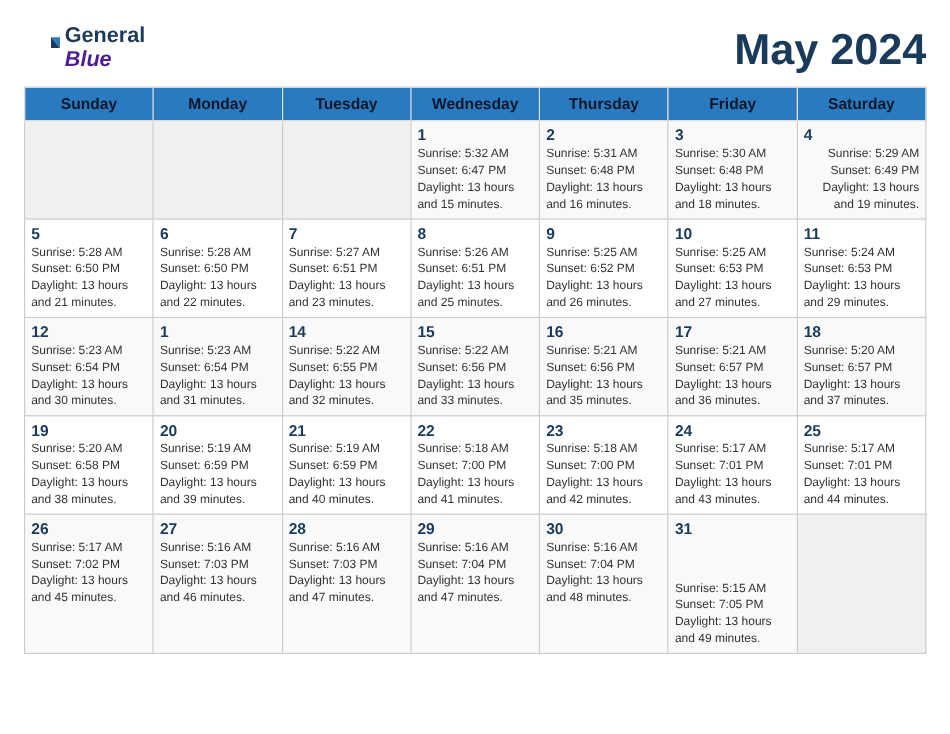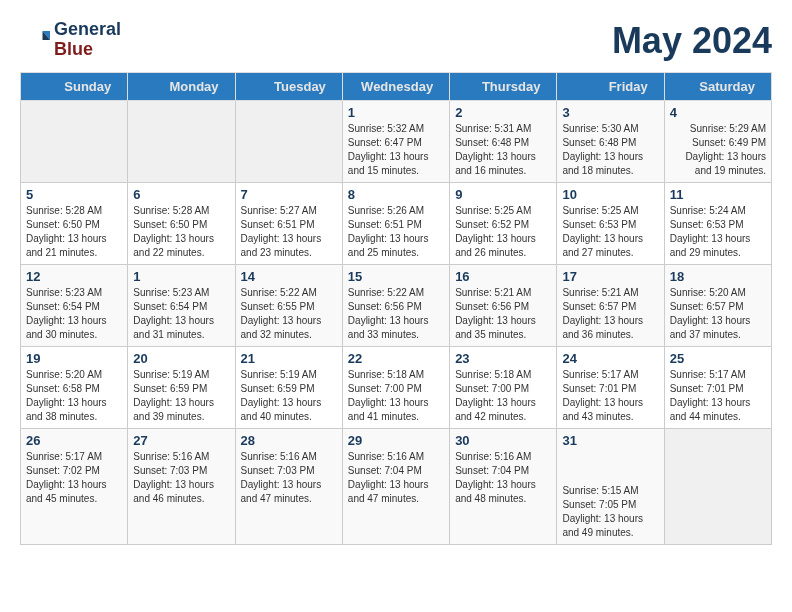--- a/index.html
+++ b/index.html
@@ -21,21 +21,22 @@
       display: flex;
       align-items: center;
     }
     .logo-text {
       font-size: 18px;
       font-weight: bold;
       color: #1a3a5c;
       line-height: 1.1;
     }
     .logo-text span {
-      color: #7f1d1d;
+      color: #4c1d95;
+      font-style: italic;
     }
     .logo-icon {
       width: 30px;
       height: 30px;
       margin-right: 4px;
     }
     .title-block {
       text-align: center;
     }
     .month-title {
@@ -47,22 +48,22 @@
       font-size: 16px;
       color: #333;
     }
     table {
       width: 100%;
       border-collapse: collapse;
       font-size: 11px;
     }
     thead tr th {
       background-color: #2a7abf;
-      color: #e5e5e5;
-      text-align: right;
+      color: #0f172a;
+      text-align: center;
       padding: 6px 16px;
       font-size: 13px;
       font-weight: bold;
       border: 1px solid #ddd;
     }
     tbody tr td {
       border: 1px solid #ccc;
       vertical-align: top;
       padding: 4px 5px;
       width: calc(100% / 7);

